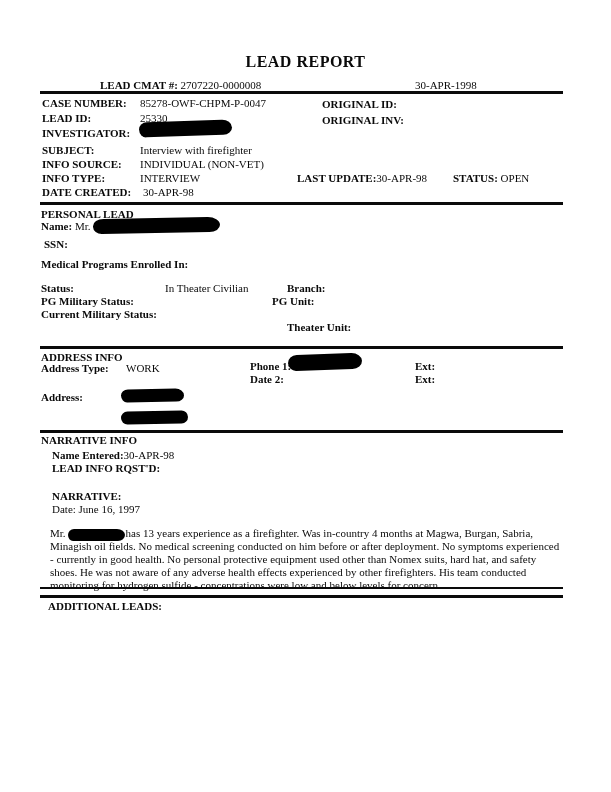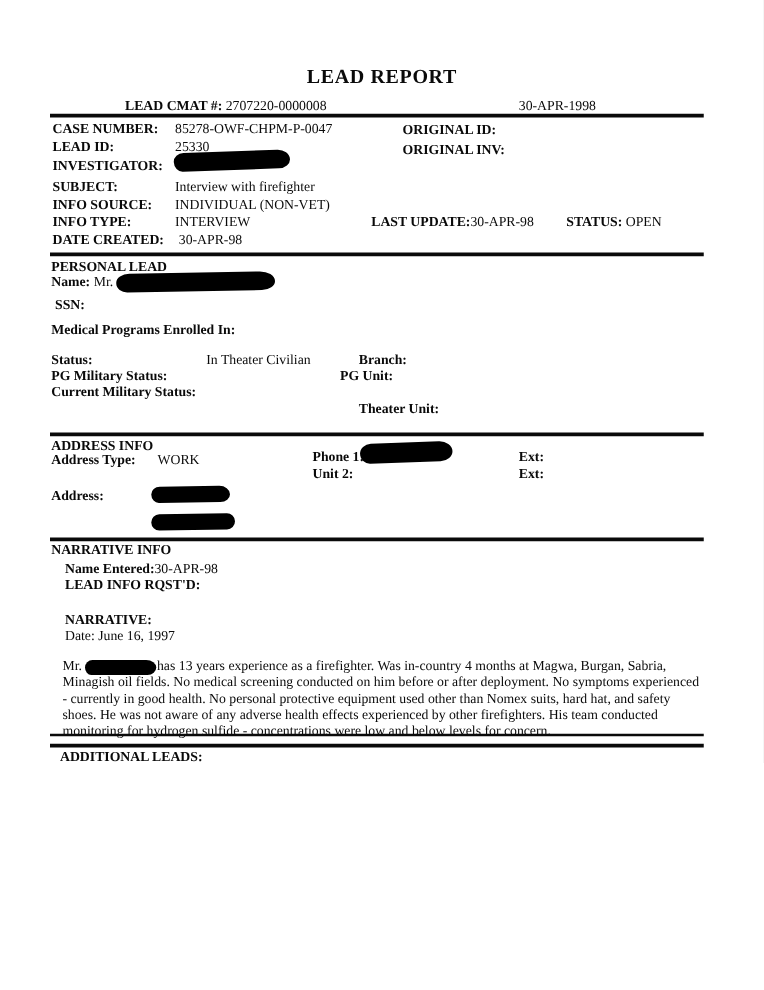--- a/index.html
+++ b/index.html
@@ -96,21 +96,21 @@
 
   <span class="abs b" style="left:41px;top:351px">ADDRESS INFO</span>
 
   <span class="abs b" style="left:41px;top:362px">Address Type:</span>
   <span class="abs" style="left:126px;top:362px">WORK</span>
 
   <span class="abs b" style="left:250px;top:360px">Phone 1:</span>
   <div class="redact" style="left:288px;top:354px;width:74px;height:16px;border-radius:10px 12px 11px 9px / 9px;transform:rotate(-2deg)"></div>
   <span class="abs b" style="left:415px;top:360px">Ext:</span>
 
-  <span class="abs b" style="left:250px;top:373px">Unit 2:</span>
+  <span class="abs b" style="left:250px;top:373px">Date 2:</span>
   <span class="abs b" style="left:415px;top:373px">Ext:</span>
 
   <span class="abs b" style="left:41px;top:391px">Address:</span>
   <div class="redact" style="left:121px;top:389px;width:63px;height:13px;transform:rotate(-1deg)"></div>
   <div class="redact" style="left:121px;top:411px;width:67px;height:13px;border-radius:7px / 7px;transform:rotate(-1deg)"></div>
 
   <div class="rule" style="top:430px;height:3px"></div>
 
   <span class="abs b" style="left:41px;top:434px">NARRATIVE INFO</span>
 

